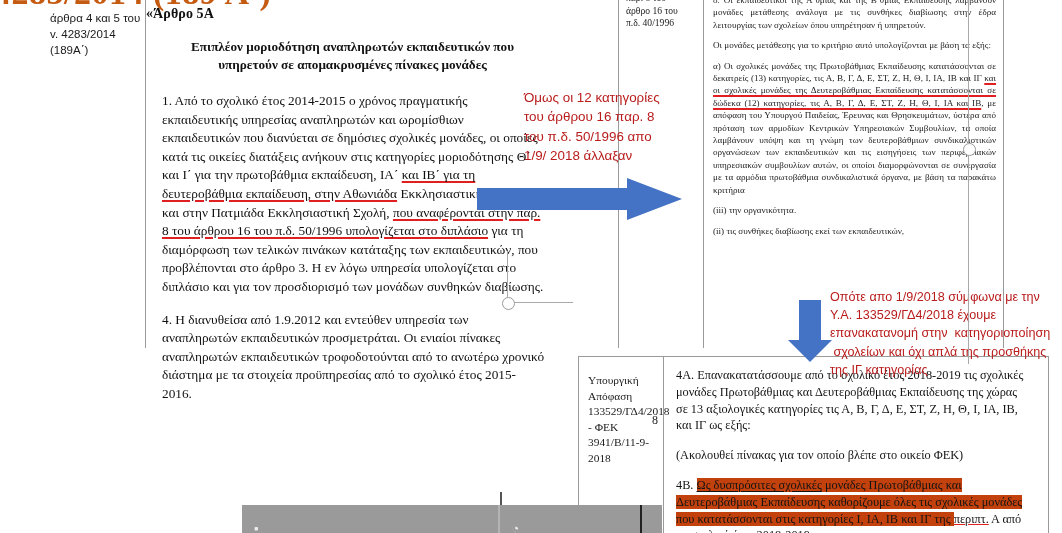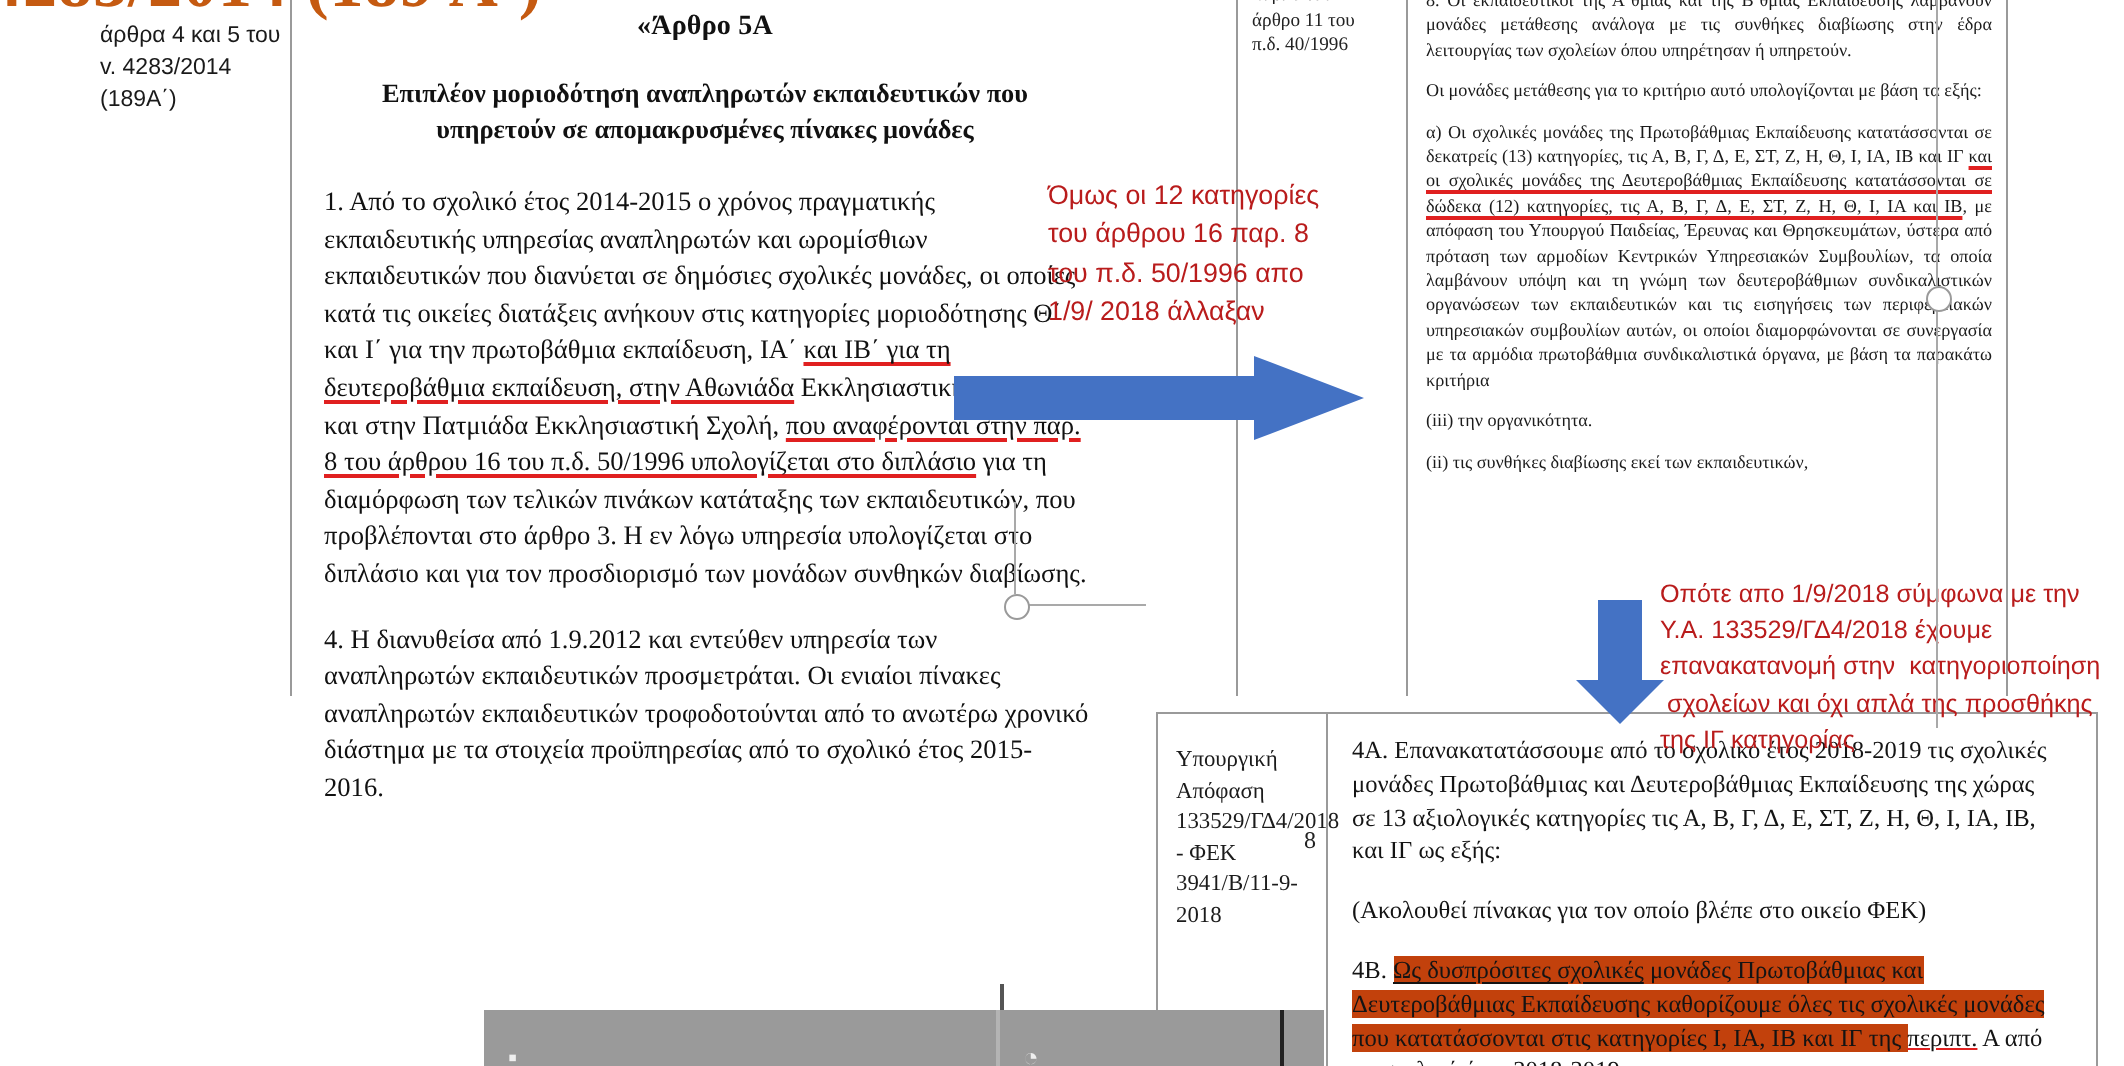--- a/index.html
+++ b/index.html
@@ -29,21 +29,21 @@
                border-left:1.4px solid #9a9a9a;}
 
   .small-left{
     font-family:"Liberation Sans", sans-serif;
     font-size:11.5px; line-height:16px; color:#1a1a1a;
     padding:14px 6px 0 10px;
   }
   .small-left div{white-space:nowrap;}
 
   .doc-head{
-    text-align:center; font-weight:bold; font-size:14px;
+    text-align:left; font-weight:bold; font-size:14px;
     margin:10px 0 0 0; letter-spacing:.1px;
   }
   .doc-sub{
     text-align:center; font-weight:bold; font-size:13.2px;
     line-height:18px; margin:16px 14px 0 14px;
   }
   .doc-body{
     font-size:13.3px; line-height:18.6px; margin:18px 14px 0 16px;
     text-align:left;
   }
@@ -171,21 +171,21 @@
         <p>
           <span>1. Από το σχολικό έτος 2014-2015 ο χρόνος πραγματικής εκπαιδευτικής υπηρεσίας αναπληρωτών και ωρομίσθιων εκπαιδευτικών που διανύεται σε δημόσιες σχολικές μονάδες, οι οποίες κατά τις οικείες διατάξεις ανήκουν στις κατηγορίες μοριοδότησης Θ΄ και Ι΄ για την πρωτοβάθμια εκπαίδευση, ΙΑ΄ </span><span class="u-red">και ΙΒ΄ για τη δευτεροβάθμια εκπαίδευση, στην Αθωνιάδα</span><span> Εκκλησιαστική Ακαδημία και στην Πατμιάδα Εκκλησιαστική Σχολή, </span><span class="u-red">που αναφέρονται στην παρ. 8 του άρθρου 16 του π.δ. 50/1996 υπολογίζεται στο διπλάσιο</span><span> για τη διαμόρφωση των τελικών πινάκων κατάταξης των εκπαιδευτικών, που προβλέπονται στο άρθρο 3. Η εν λόγω υπηρεσία υπολογίζεται στο διπλάσιο και για τον προσδιορισμό των μονάδων συνθηκών διαβίωσης.</span>
         </p>
         <p>4. Η διανυθείσα από 1.9.2012 και εντεύθεν υπηρεσία των αναπληρωτών εκπαιδευτικών προσμετράται. Οι ενιαίοι πίνακες αναπληρωτών εκπαιδευτικών τροφοδοτούνται από το ανωτέρω χρονικό διάστημα με τα στοιχεία προϋπηρεσίας από το σχολικό έτος 2015-2016.</p>
       </div>
     </div>
 
     <div class="col-c">
       <div class="mid-note">
         <div>παρ. 8 του</div>
-        <div>άρθρο 11 του</div>
+        <div>άρθρο 16 του</div>
         <div>π.δ. 40/1996</div>
       </div>
     </div>
 
     <div class="col-d">
       <div class="dense">
         <p>8. Οι εκπαιδευτικοί της Α΄θμιας και της Β΄θμιας Εκπαίδευσης λαμβάνουν μονάδες μετάθεσης ανάλογα με τις συνθήκες διαβίωσης στην έδρα λειτουργίας των σχολείων όπου υπηρέτησαν ή υπηρετούν.</p>
         <p>Οι μονάδες μετάθεσης για το κριτήριο αυτό υπολογίζονται με βάση τα εξής:</p>
         <p>
           <span>α) Οι σχολικές μονάδες της Πρωτοβάθμιας Εκπαίδευσης κατατάσσονται σε δεκατρείς (13) κατηγορίες, τις Α, Β, Γ, Δ, Ε, ΣΤ, Ζ, Η, Θ, Ι, ΙΑ, ΙΒ και ΙΓ </span><span class="u2">και οι σχολικές μονάδες της Δευτεροβάθμιας Εκπαίδευσης κατατάσσονται σε δώδεκα (12) κατηγορίες, τις Α, Β, Γ, Δ, Ε, ΣΤ, Ζ, Η, Θ, Ι, ΙΑ και ΙΒ</span><span>, με απόφαση του Υπουργού Παιδείας, Έρευνας και Θρησκευμάτων, ύστερα από πρόταση των αρμοδίων Κεντρικών Υπηρεσιακών Συμβουλίων, τα οποία λαμβάνουν υπόψη και τη γνώμη των δευτεροβάθμιων συνδικαλιστικών οργανώσεων των εκπαιδευτικών και τις εισηγήσεις των περιφερειακών υπηρεσιακών συμβουλίων αυτών, οι οποίοι διαμορφώνονται σε συνεργασία με τα αρμόδια πρωτοβάθμια συνδικαλιστικά όργανα, με βάση τα παρακάτω κριτήρια</span>

